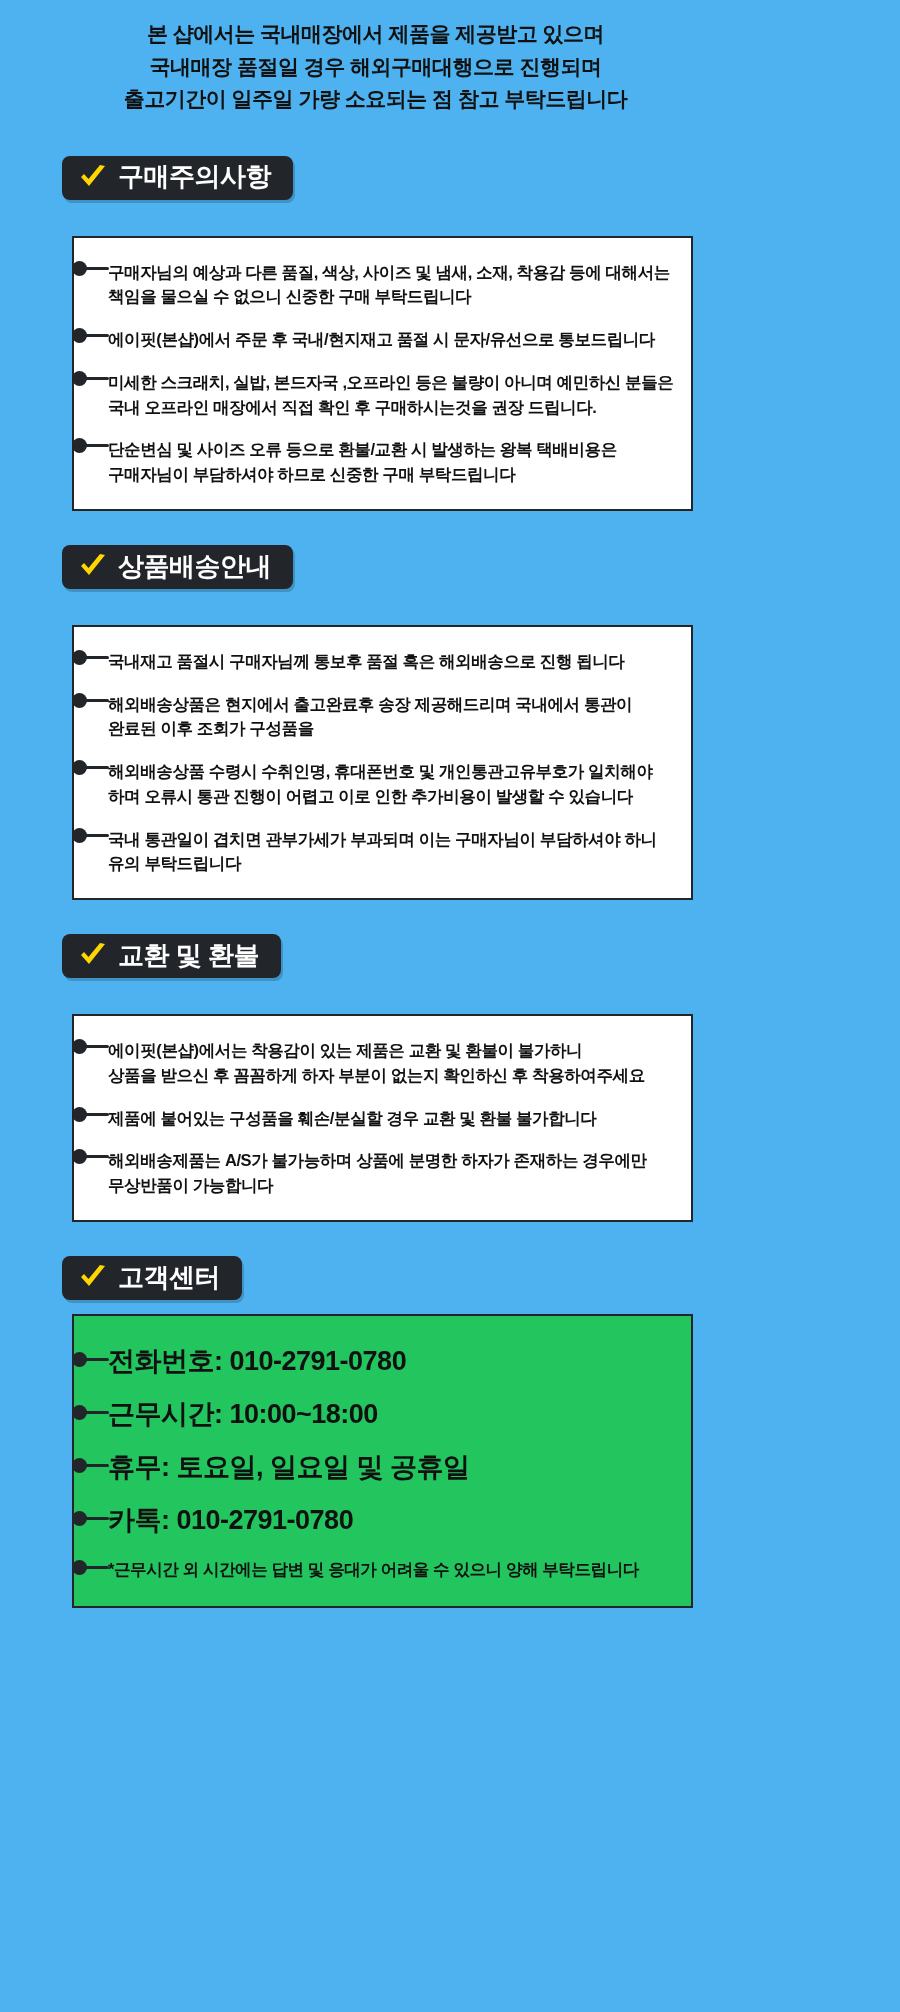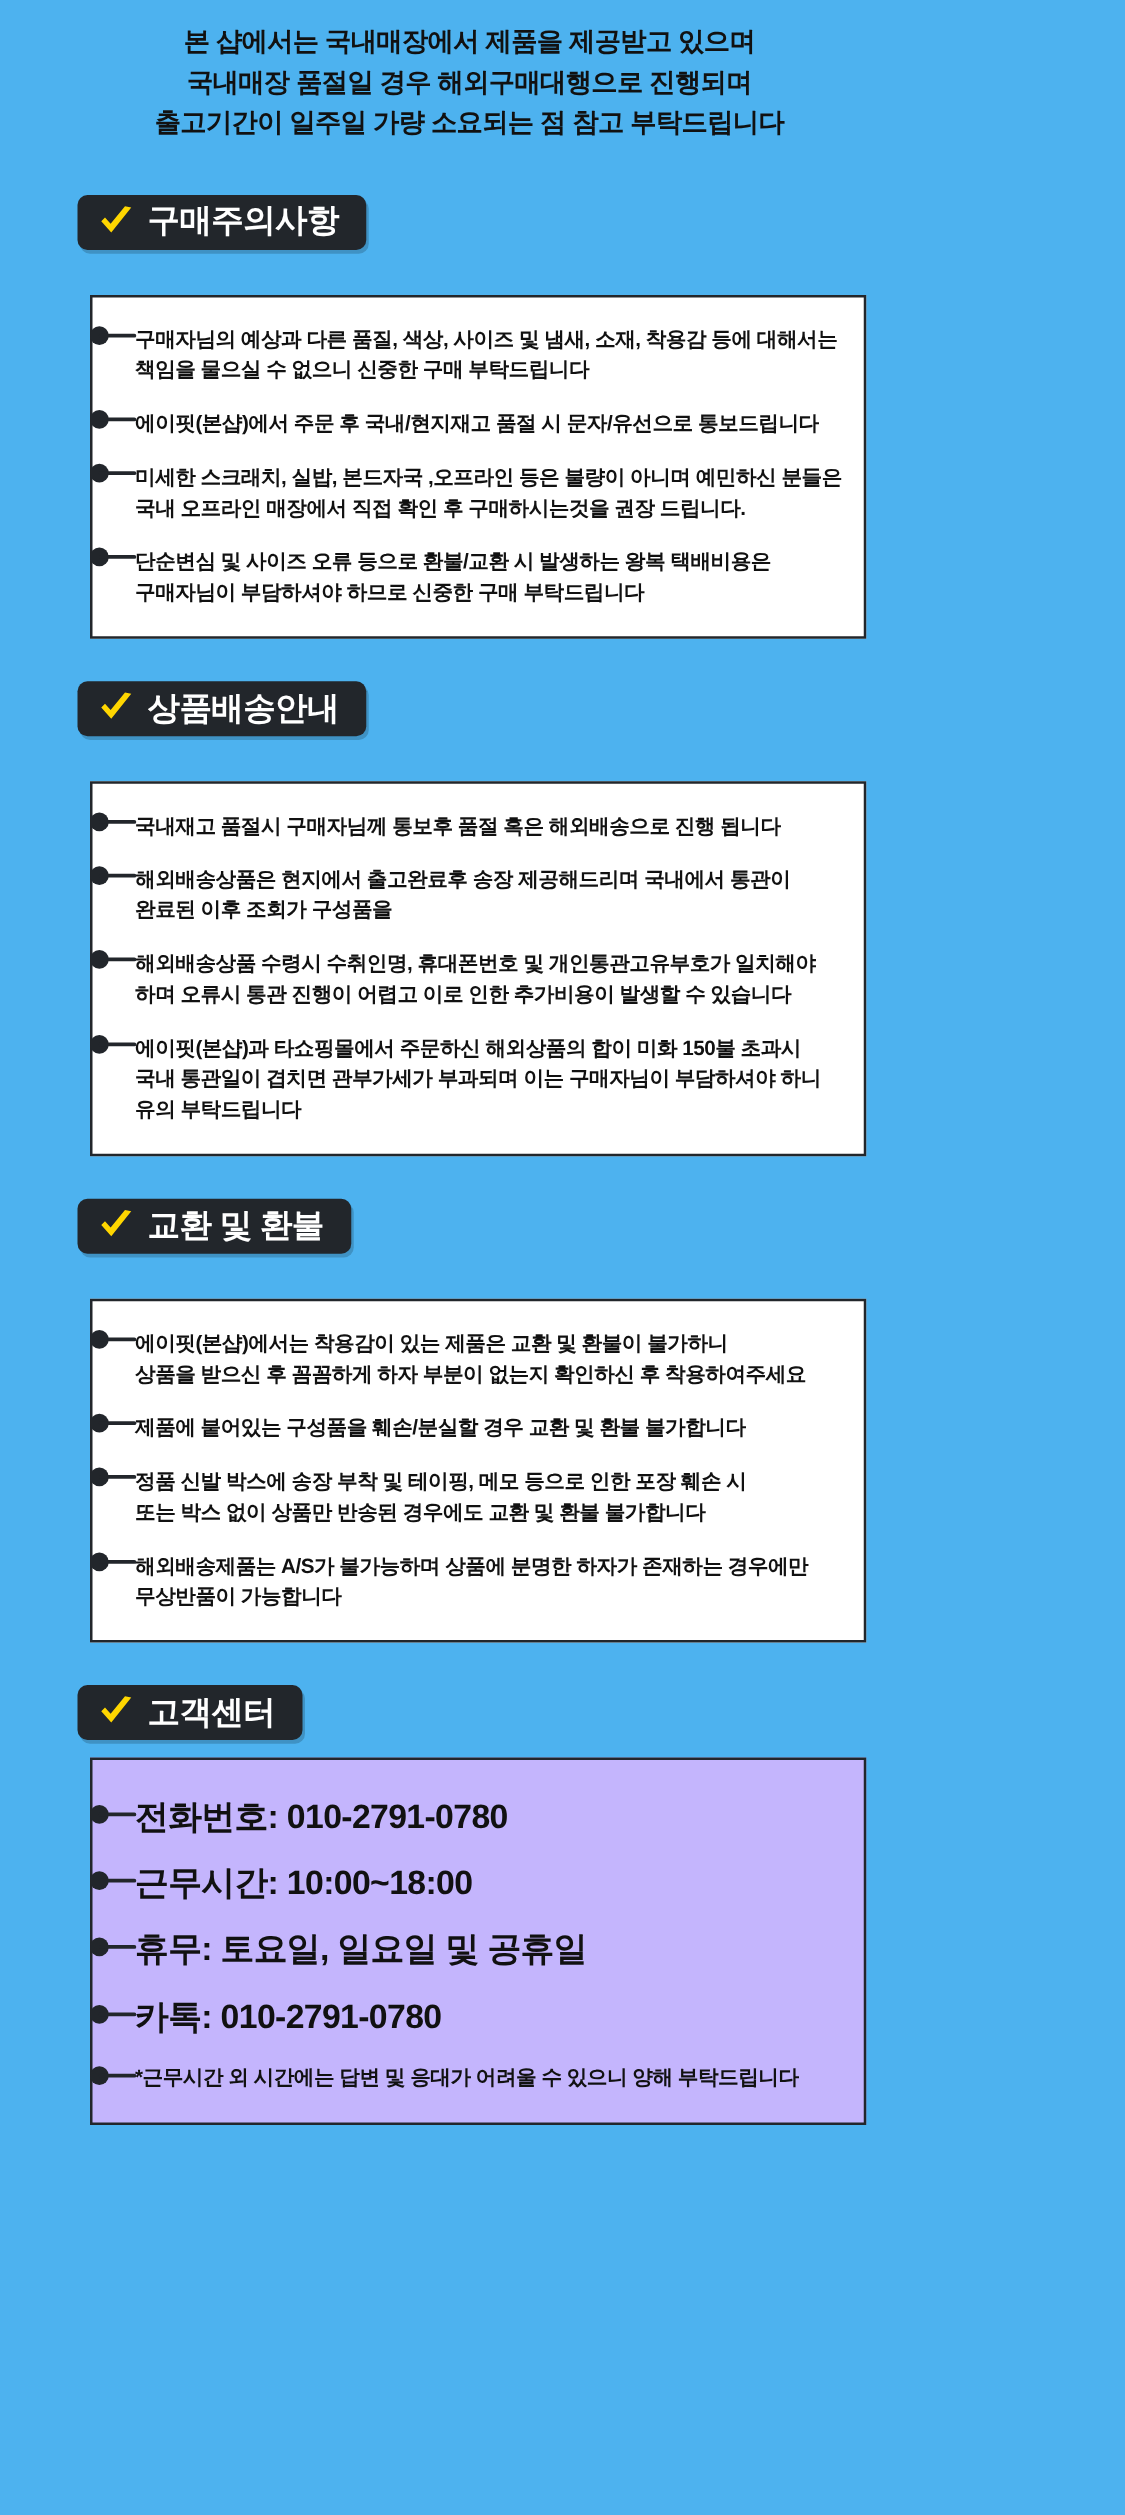--- a/index.html
+++ b/index.html
@@ -118,21 +118,21 @@
     width: 30px;
     height: 3px;
     background: #22262b;
     border-radius: 2px;
   }
 
   
   .cs-box {
     position: relative;
     margin: 0 58px 0 72px;
-    background: #c4b5fd;
+    background: #22c55e;
     border: 2px solid #22262b;
     box-sizing: border-box;
     padding: 26px 22px 24px 34px;
   }
   .cs-item {
     position: relative;
     margin: 0 0 14px 0;
     color: #111111;
     font-weight: bold;
     font-size: 27px;
@@ -243,21 +243,20 @@
             <span class="stem"></span>
           </span>
         <span class="line">해외배송상품 수령시 수취인명, 휴대폰번호 및 개인통관고유부호가 일치해야</span>
         <span class="line">하며 오류시 통관 진행이 어렵고 이로 인한 추가비용이 발생할 수 있습니다</span>
       </div>
       <div class="bullet-item">
         <span class="pin">
             <span class="dot"></span>
             <span class="stem"></span>
           </span>
-        <span class="line">에이핏(본샵)과 타쇼핑몰에서 주문하신 해외상품의 합이 미화 150불 초과시</span>
         <span class="line">국내 통관일이 겹치면 관부가세가 부과되며 이는 구매자님이 부담하셔야 하니</span>
         <span class="line">유의 부탁드립니다</span>
       </div>
     </div>
   </div>
 
   <div class="section">
     <div class="heading-wrap">
       <div class="heading-pill">
         <span class="check-icon">
@@ -282,28 +281,20 @@
             <span class="dot"></span>
             <span class="stem"></span>
           </span>
         <span class="line">제품에 붙어있는 구성품을 훼손/분실할 경우 교환 및 환불 불가합니다</span>
       </div>
       <div class="bullet-item">
         <span class="pin">
             <span class="dot"></span>
             <span class="stem"></span>
           </span>
-        <span class="line">정품 신발 박스에 송장 부착 및 테이핑, 메모 등으로 인한 포장 훼손 시</span>
-        <span class="line">또는 박스 없이 상품만 반송된 경우에도 교환 및 환불 불가합니다</span>
-      </div>
-      <div class="bullet-item">
-        <span class="pin">
-            <span class="dot"></span>
-            <span class="stem"></span>
-          </span>
         <span class="line">해외배송제품는 A/S가 불가능하며 상품에 분명한 하자가 존재하는 경우에만</span>
         <span class="line">무상반품이 가능합니다</span>
       </div>
     </div>
   </div>
 
   <div class="section">
     <div class="heading-wrap">
       <div class="heading-pill">
         <span class="check-icon">

